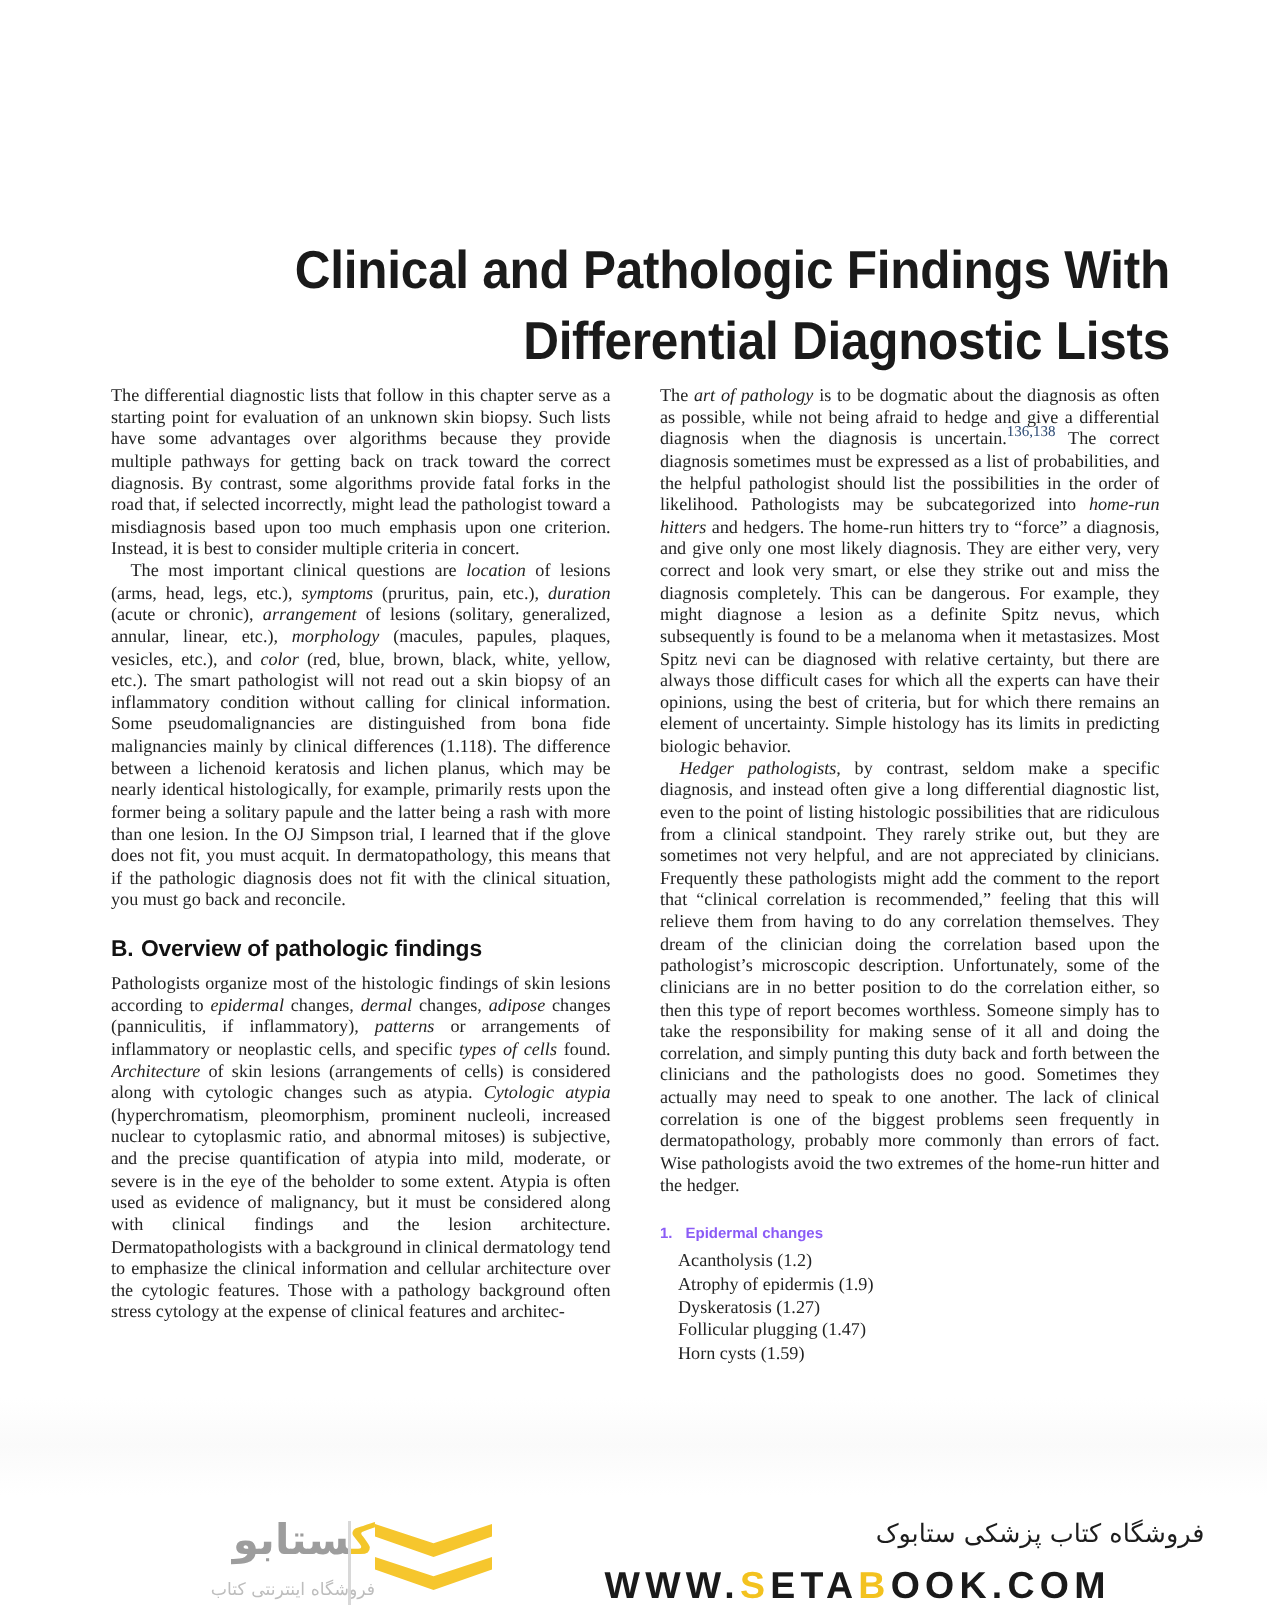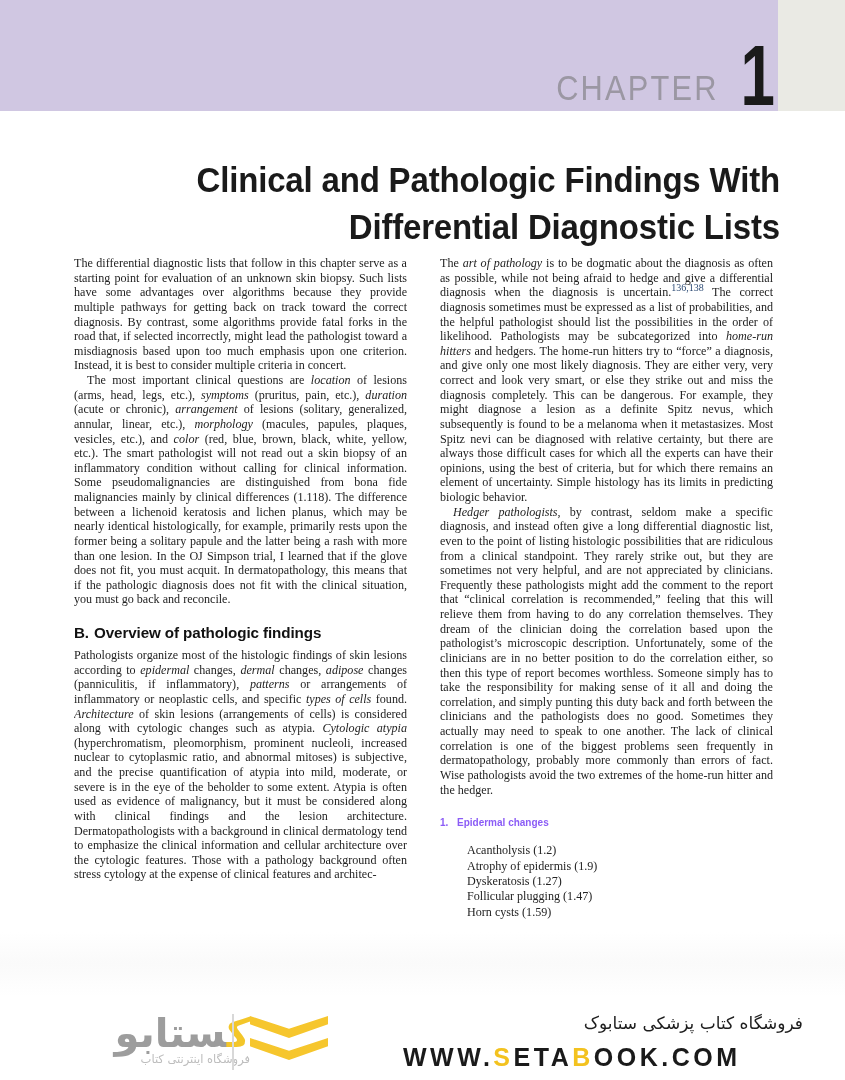--- a/index.html
+++ b/index.html
@@ -138,21 +138,21 @@
   h3.subsec {
     margin: 20px 0 5px 0;
     font-family: "Liberation Sans", sans-serif;
     font-weight: bold;
     font-size: 10px;
     color: #8b5cf6;
   }
   h3.subsec .marker { display: inline-block; min-width: 17px; }
 
   ul.dxlist {
-    margin: 15px;
+    margin: 0;
     padding: 0 0 0 12px;
     list-style: none;
   }
   ul.dxlist li {
     font-family: "Liberation Serif", serif;
     font-size: 12.1px;
     line-height: 15.4px;
     color: #232323;
   }
 
@@ -188,21 +188,21 @@
     left: 72px;
     top: 8px;
     width: 300px;
     height: 64px;
   }
   .logo-word {
     position: absolute;
     right: 122px;
     top: 0px;
     font-family: "DejaVu Sans", sans-serif;
-    font-size: 40px;
+    font-size: 28px;
     font-weight: bold;
     color: #9d9d9d;
     direction: rtl;
     letter-spacing: 0px;
     white-space: nowrap;
   }
   .logo-word .hl { color: #f3c62a; }
   .logo-sub {
     position: absolute;
     right: 122px;
@@ -262,28 +262,20 @@
     letter-spacing: 3.5px;
     white-space: nowrap;
   }
   .banner-url .y { color: #f3c21f; }
 </style>
 </head>
 <body>
 
 <div class="page">
 
-  <div class="header-band">
-    <div class="band-purple"></div>
-    <div class="band-gray"></div>
-    <div class="chapter-wrap">
-      <span class="chapter-word">CHAPTER</span>
-      <span class="chapter-num">1</span>
-    </div>
-  </div>
 
   <h1 class="chapter-title">
     <span class="line">Clinical and Pathologic Findings With</span>
     <span class="line">Differential Diagnostic Lists</span>
   </h1>
 
   <div class="columns">
 
     <div class="col">
 

